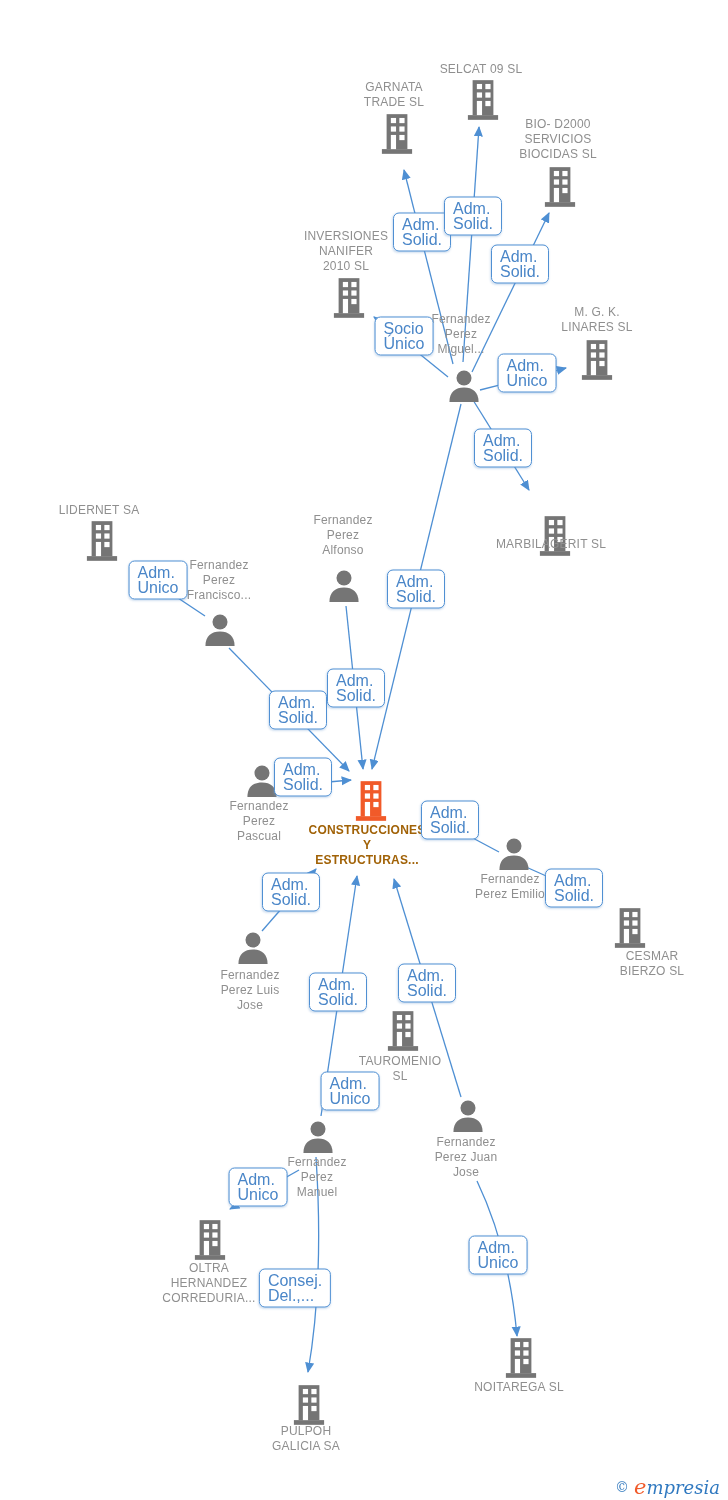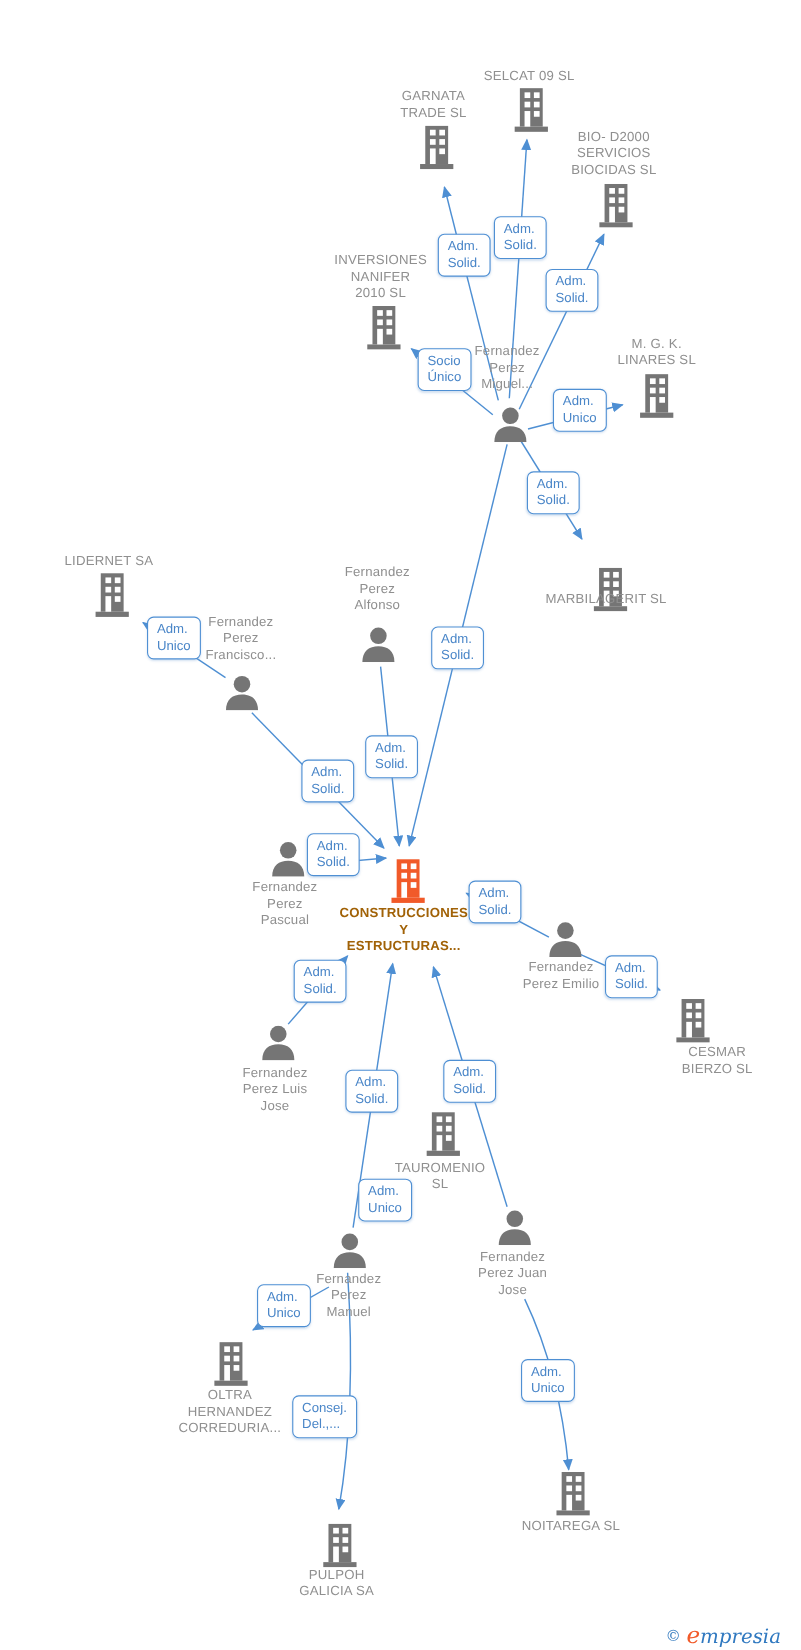--- a/index.html
+++ b/index.html
@@ -15,25 +15,25 @@
   .lbl{
     position:absolute;z-index:1;transform:translateX(-50%);
     text-align:center;color:var(--label,#8f8f8f);
     font-size:12px;line-height:15px;white-space:nowrap;letter-spacing:.2px;
   }
   .lbl.bold{font-weight:bold;color:#a16207}
   .rel{
     position:absolute;z-index:2;transform:translate(-50%,-50%);
     background:#fff;border:1.5px solid var(--edge,#4e8fd3);border-radius:6px;
     padding:3px 8px 4px 8px;color:var(--boxtext,#4a86c8);
-    font-size:12px;line-height:15px;text-align:left;white-space:nowrap;
+    font-size:16px;line-height:15px;text-align:left;white-space:nowrap;
     box-shadow:0 1px 2px rgba(110,155,210,.3);cursor:pointer;
   }
   .brand{
-    position:absolute;top:1475px;right:18px;z-index:3;
+    position:absolute;top:1475px;right:8px;z-index:3;
     font-family:"DejaVu Serif",serif;font-style:italic;font-size:18px;
   }
   .brand .copy{font-style:normal;font-size:14px;color:#3a7fc1;margin-right:5px;vertical-align:2px}
   .brand .brand-e{color:var(--accent,#f15a29);font-size:21px}
   .brand .brand-rest{color:#3079c0}
 </style>
 </head>
 <body>
 
 <svg id="edges" width="728" height="1500">

